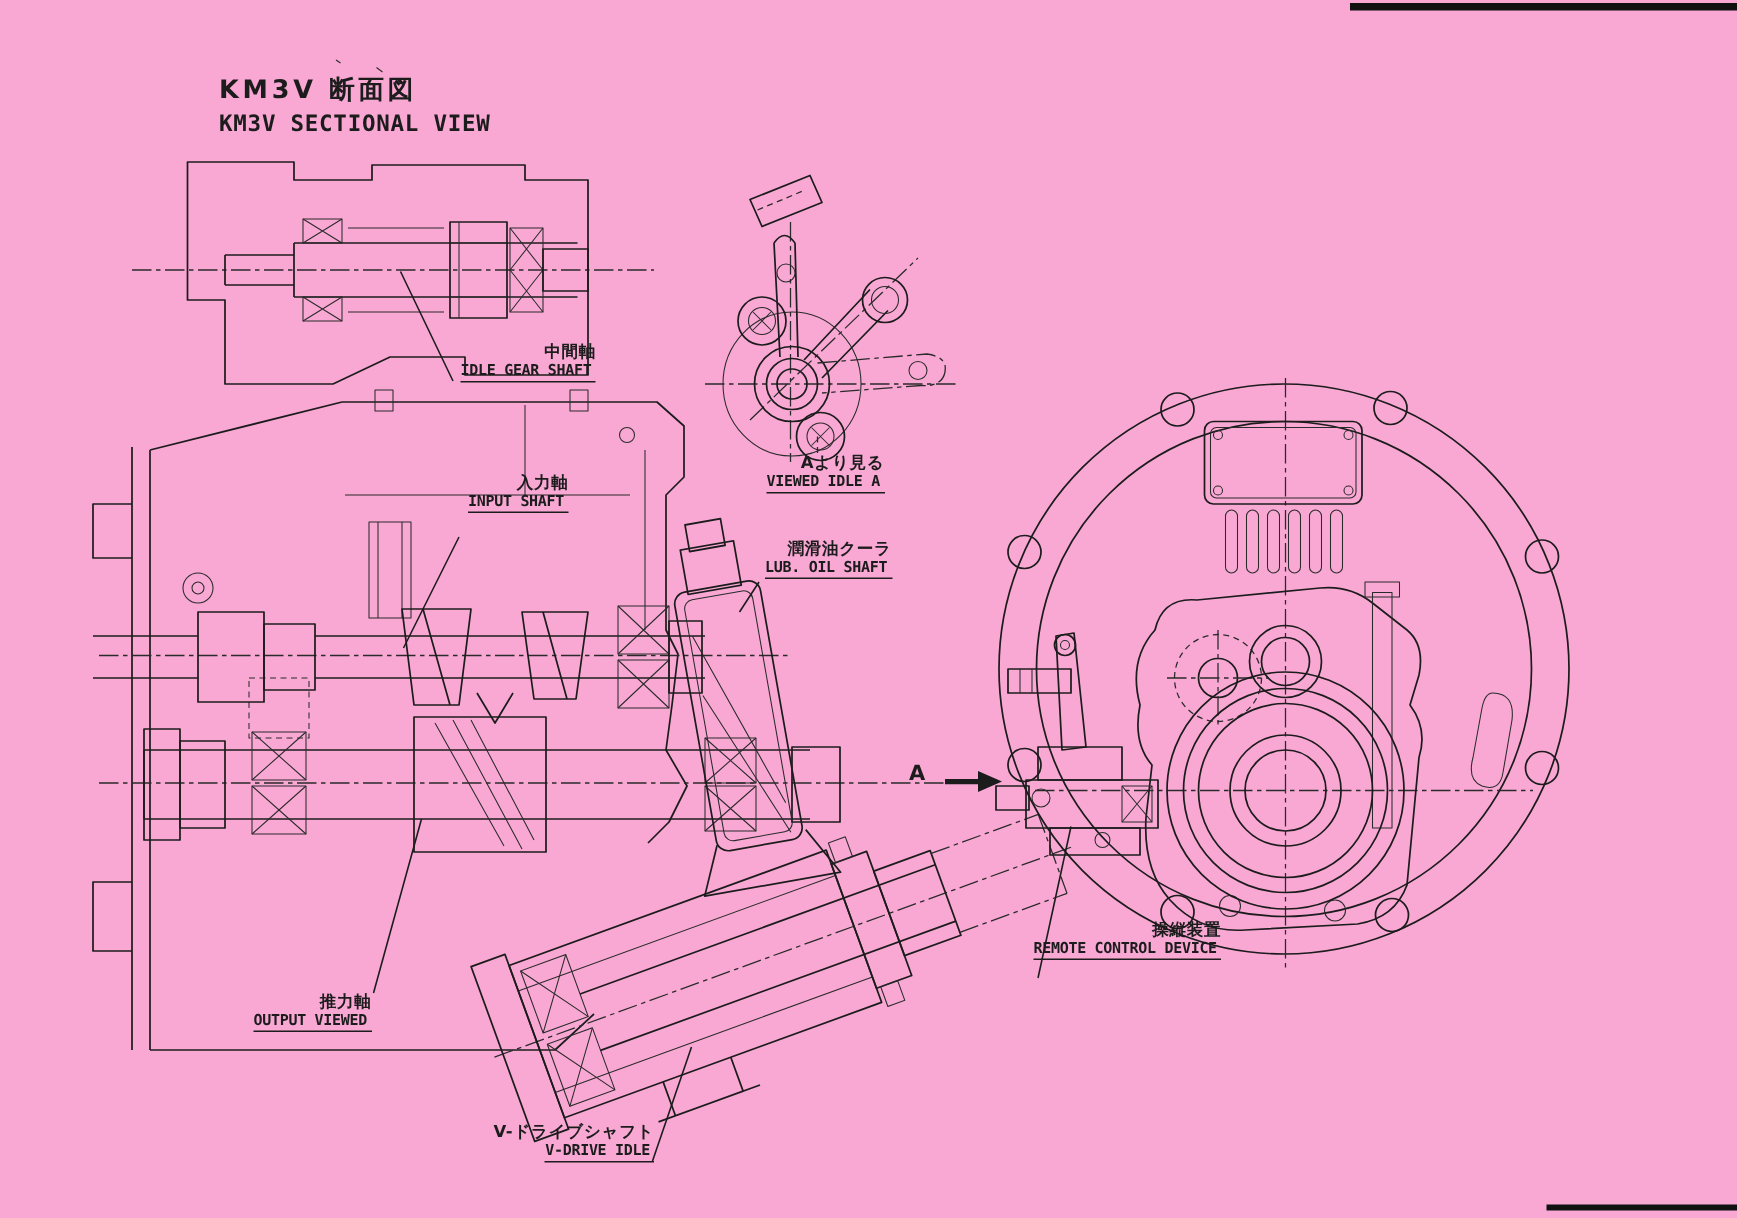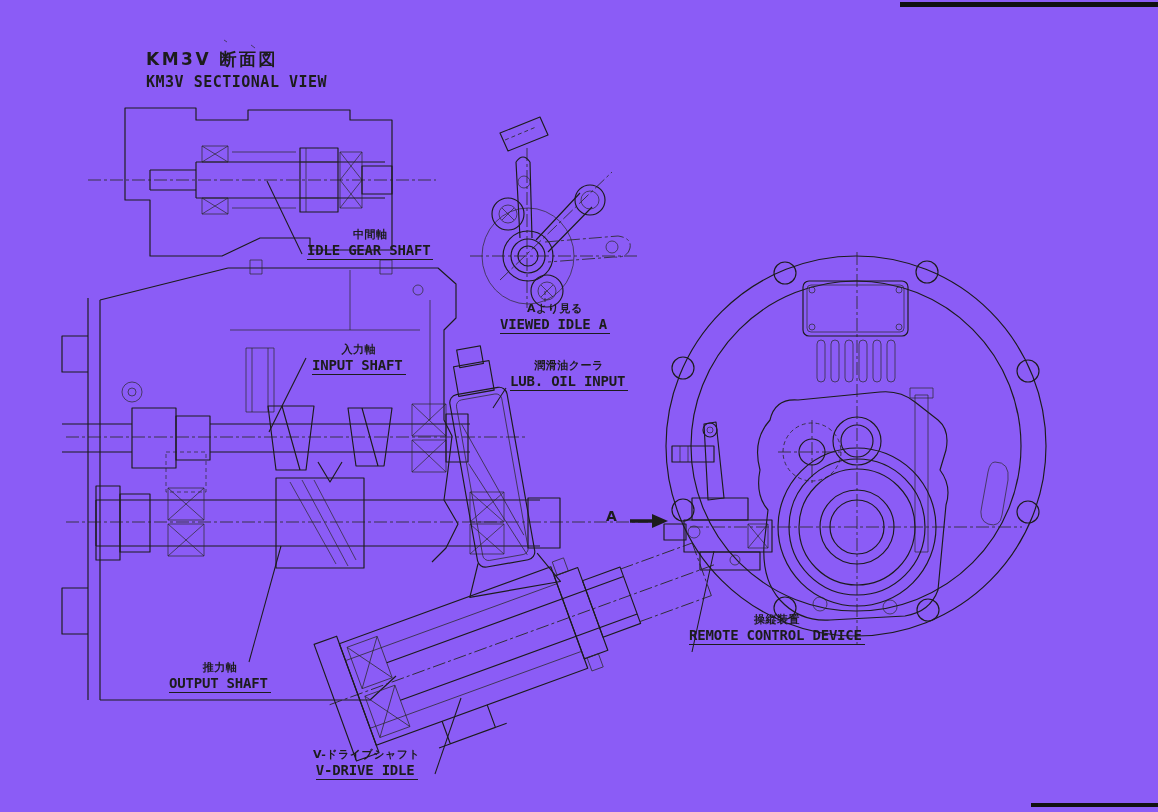--- a/index.html
+++ b/index.html
@@ -1,44 +1,44 @@
 <!DOCTYPE html>
 <html><head>
 <meta charset="utf-8">
 <style>
   html,body{margin:0;padding:0;background:#e8e8e8;}
   .canvas{
     position:relative;
     width:1158px;height:812px;
-    background:#8b5cf6;
+    background:#f9a8d4;
     overflow:hidden;
     font-family:"DejaVu Sans Mono","Liberation Mono",monospace;
     color:#1c1c1c;
   }
   svg.drawing{position:absolute;left:0;top:0;}
   
   .ln{fill:none;stroke:#1c1c1c;stroke-width:1.15;stroke-linejoin:round;stroke-linecap:butt;}
   .tn{fill:none;stroke:#2a2a2a;stroke-width:0.7;stroke-linejoin:round;}
   .cl{fill:none;stroke:#2a2a2a;stroke-width:0.85;stroke-dasharray:13 3 3 3;}
   .dsh{fill:none;stroke:#2a2a2a;stroke-width:0.85;stroke-dasharray:4 3;}
   .ldr{fill:none;stroke:#1c1c1c;stroke-width:1.05;}
   .fillink{fill:#1c1c1c;stroke:none;}
   
   .lbl{
     position:absolute;
-    display:flex;flex-direction:column;align-items:center;
+    display:flex;flex-direction:column;align-items:flex-end;
     line-height:1.15;
     white-space:nowrap;
   }
   .lbl .jp{
     font-family:"DejaVu Sans","Liberation Sans",sans-serif;
     font-size:11px;font-weight:bold;letter-spacing:0.5px;
   }
   .lbl .en{
-    font-size:14px;font-weight:bold;letter-spacing:-0.2px;
+    font-size:10px;font-weight:bold;letter-spacing:-0.2px;
     border-bottom:1.4px solid #1c1c1c;
     padding:0 3px 1px 0;
   }
   .title{position:absolute;left:146px;top:48px;display:flex;flex-direction:column;}
   .title .jp{
     font-family:"DejaVu Sans","Liberation Sans",sans-serif;
     font-size:17px;font-weight:bold;letter-spacing:2.5px;
   }
   .title .en{
     font-size:15px;font-weight:bold;letter-spacing:0.5px;margin-top:2px;
@@ -298,41 +298,41 @@
   <div class="title">
     <span class="jp">KM3V 断面図</span>
     <span class="en">KM3V SECTIONAL VIEW</span>
   </div>
 
   <div class="lbl" style="left:307px;top:229px">
     <span class="jp">中間軸</span>
     <span class="en">IDLE GEAR SHAFT</span>
   </div>
 
-  <div class="lbl" style="left:312px;top:344px">
+  <div class="lbl" style="left:312px;top:316px">
     <span class="jp">入力軸</span>
     <span class="en">INPUT SHAFT</span>
   </div>
 
   <div class="lbl" style="left:510px;top:360px">
     <span class="jp">潤滑油クーラ</span>
-    <span class="en">LUB. OIL INPUT</span>
-  </div>
-
-  <div class="lbl" style="left:500px;top:303px">
+    <span class="en">LUB. OIL SHAFT</span>
+  </div>
+
+  <div class="lbl" style="left:511px;top:303px">
     <span class="jp">Aより見る</span>
     <span class="en">VIEWED IDLE A</span>
   </div>
 
   <div class="lbl" style="left:169px;top:662px">
     <span class="jp">推力軸</span>
-    <span class="en">OUTPUT SHAFT</span>
-  </div>
-
-  <div class="lbl" style="left:313px;top:749px">
+    <span class="en">OUTPUT VIEWED</span>
+  </div>
+
+  <div class="lbl" style="left:329px;top:749px">
     <span class="jp">V-ドライブシャフト</span>
     <span class="en">V-DRIVE IDLE</span>
   </div>
 
   <div class="lbl" style="left:689px;top:614px">
     <span class="jp">操縦装置</span>
     <span class="en">REMOTE CONTROL DEVICE</span>
   </div>
 
   <div class="a-marker">A</div>

